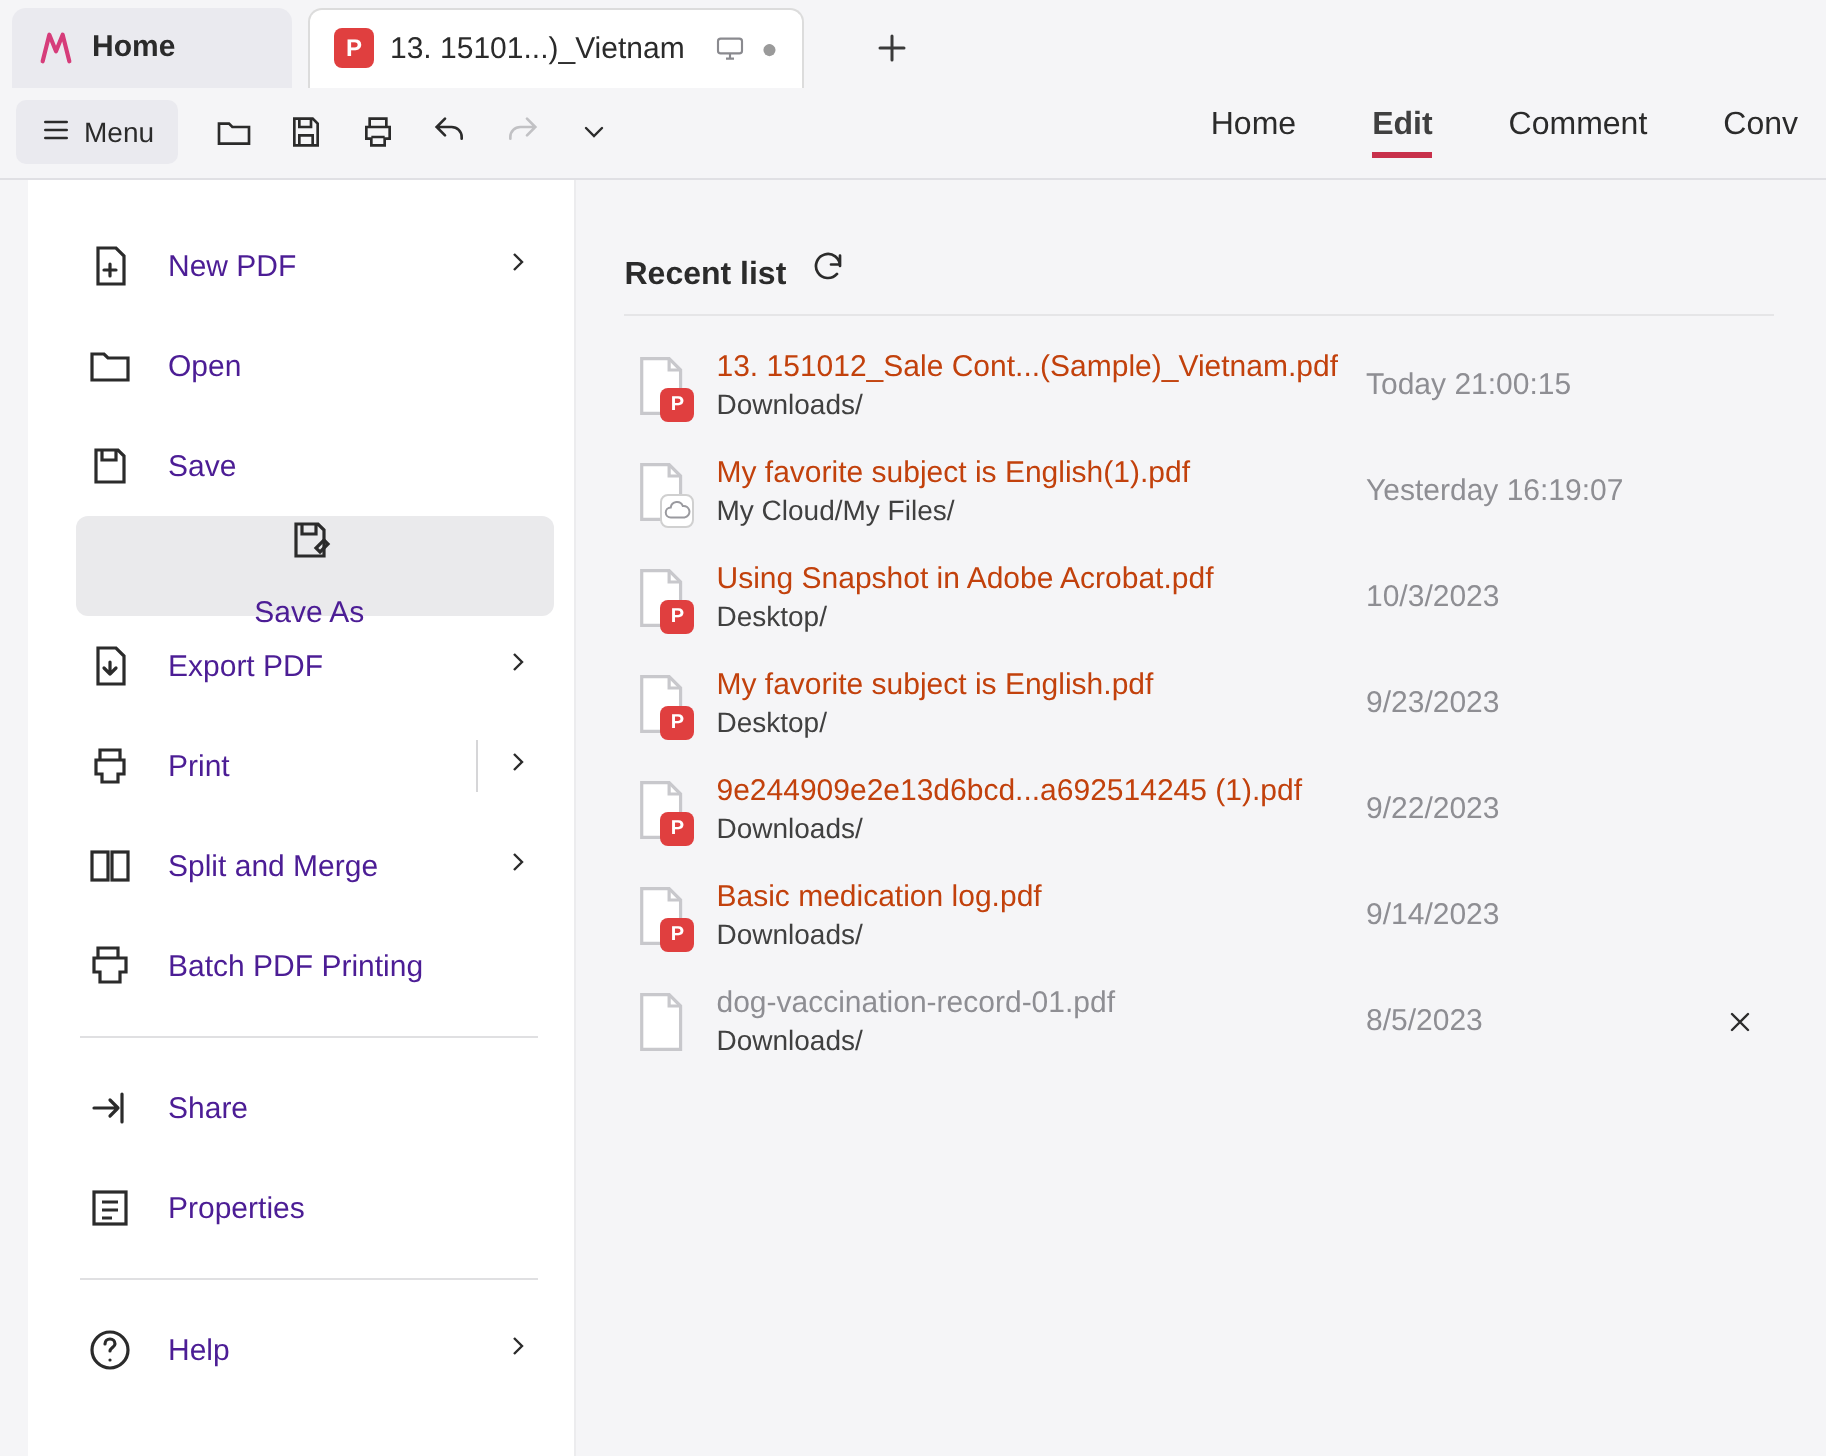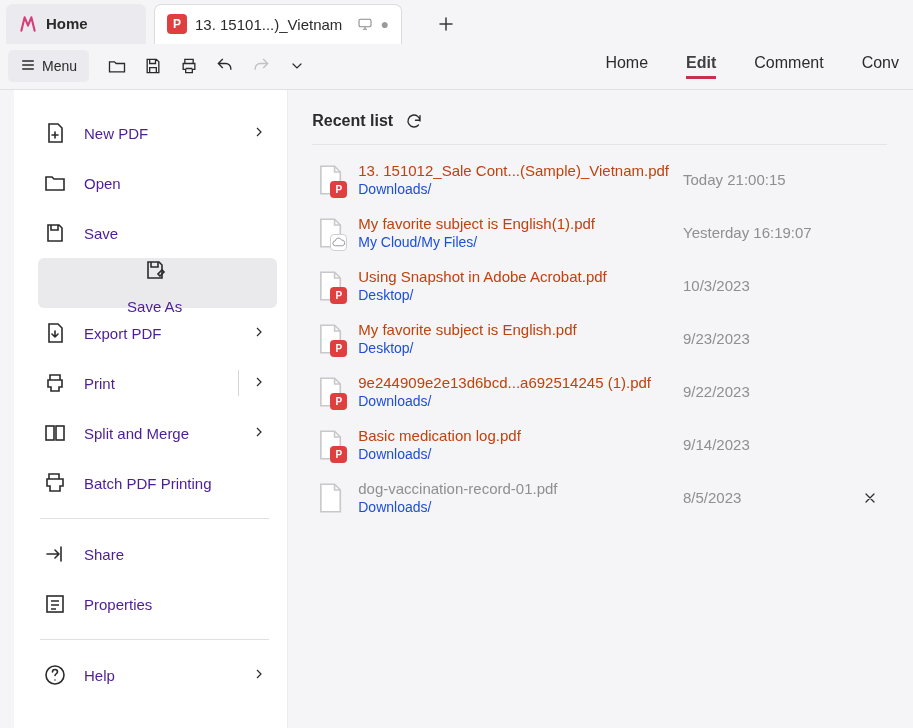--- a/index.html
+++ b/index.html
@@ -103,41 +103,41 @@
     .menu-ico { width: 26px; height: 26px; display: flex; align-items: center; justify-content: center; }
     .menu-chevron { margin-left: auto; color: #4a4a4a; }
     .menu-sep-wrap { position: relative; }
     .vsep { position: absolute; right: 38px; top: 12px; bottom: 12px; width: 1px; background: #d6d6d8; }
     .menu-divider { height: 1px; background: #e0e0e2; margin: 10px 8px 10px 2px; }
 
     
     .recent {
       flex: 1; padding: 22px 26px 0 24px;
     }
-    .recent-header { display: flex; align-items: flex-start; gap: 12px; font-size: 16px; font-weight: 700; padding-bottom: 10px; border-bottom: 1px solid #e5e5e7; }
+    .recent-header { display: flex; align-items: flex-end; gap: 12px; font-size: 16px; font-weight: 700; padding-bottom: 10px; border-bottom: 1px solid #e5e5e7; margin-top: 12px; }
     .recent-list { margin-top: 8px; }
     .recent-row {
       display: flex; align-items: center; gap: 14px;
       padding: 9px 4px 9px 4px;
     }
     .file-ico {
       width: 28px; height: 32px; flex-shrink: 0; position: relative;
     }
     .file-ico svg { width: 28px; height: 32px; }
     .file-ico .corner {
       position: absolute; bottom: -2px; right: -3px;
       width: 17px; height: 17px; border-radius: 4px;
       background: #e03f3f; color: #fff; font-size: 10px; font-weight: bold;
       display: flex; align-items: center; justify-content: center;
     }
     .file-ico .corner.cloud { background: #fff; color: #bdbdbd; border: 1px solid #d0d0d0; }
     .file-info { flex: 1; overflow: hidden; }
     .file-name { color: #c2410c; font-size: 15px; white-space: nowrap; overflow: hidden; text-overflow: ellipsis; }
     .file-name.dim { color: #8e8e93; }
-    .file-path { color: #1d4ed8; font-size: 14px; margin-top: 2px; }
+    .file-path { color: #404040; font-size: 14px; margin-top: 2px; }
     .file-date { width: 160px; color: #8e8e93; font-size: 15px; }
     .row-actions { width: 26px; display: flex; align-items: center; justify-content: center; color: #4a4a4a; }
   </style>
 </head>
 <body>
 
 <div class="tab-strip">
   <div class="tab tab-home">
     <span class="wps-logo">
       <svg viewBox="0 0 24 24">

